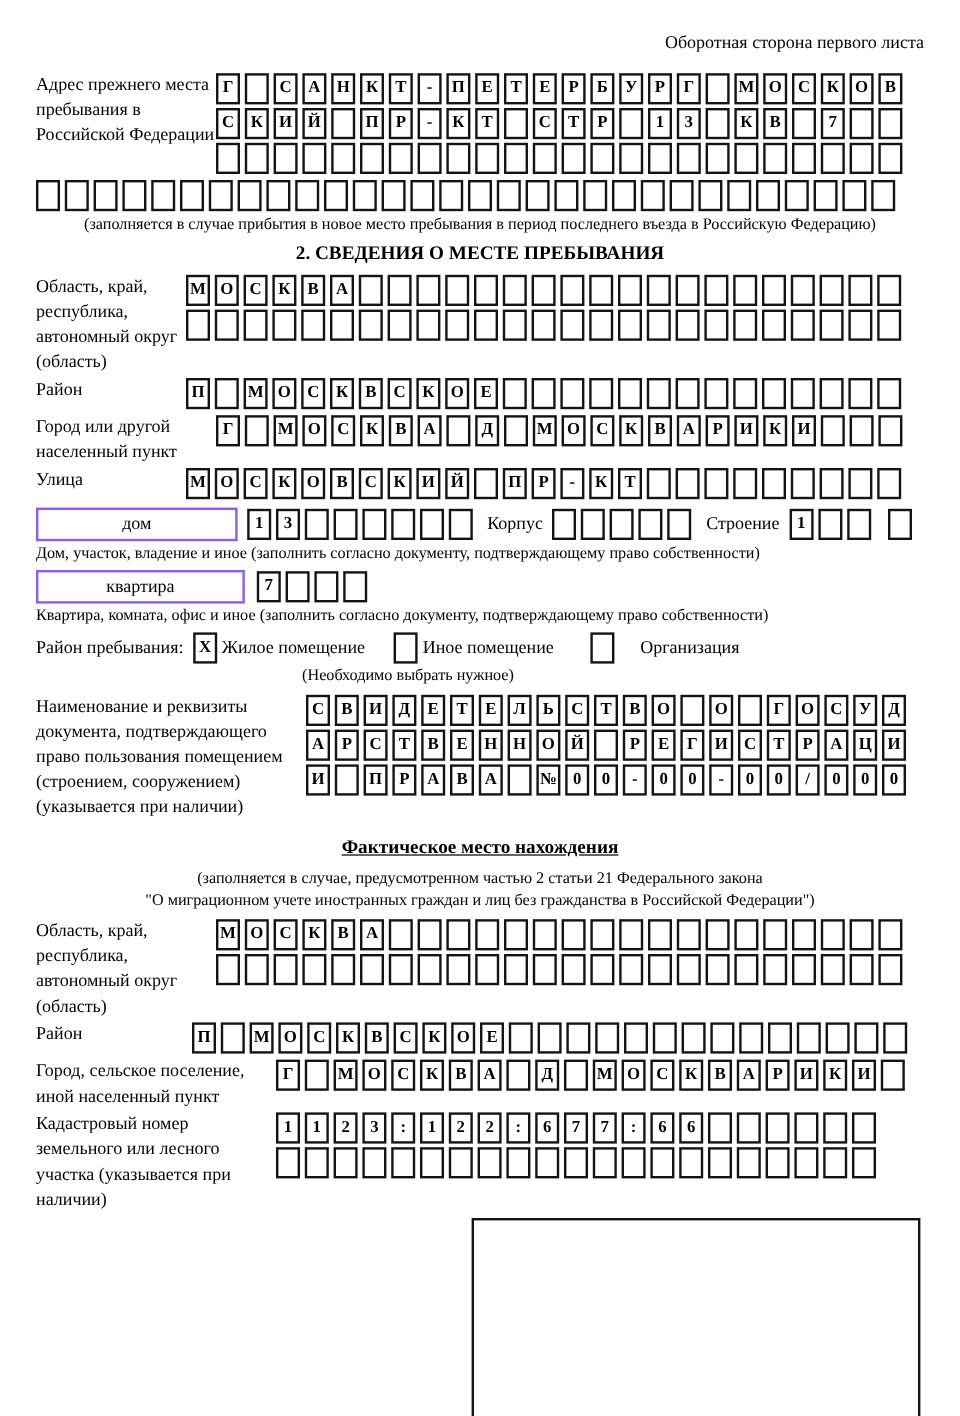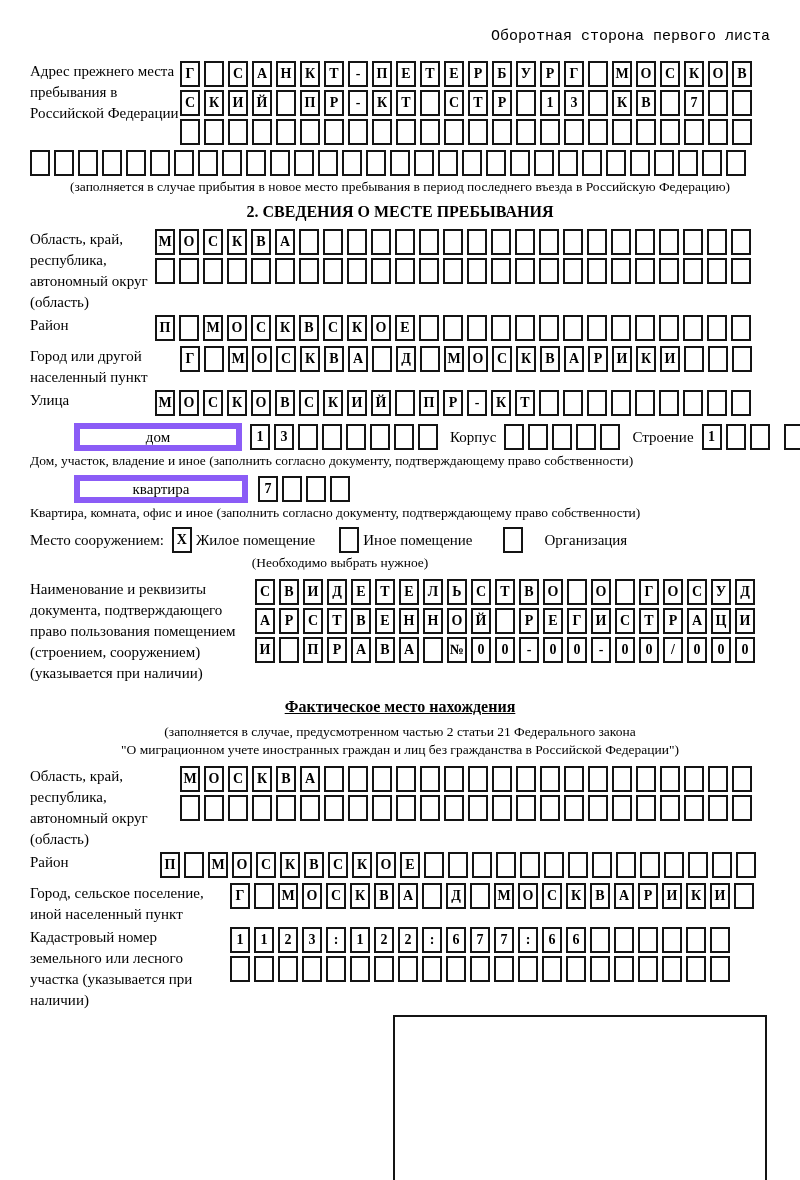--- a/index.html
+++ b/index.html
@@ -1,40 +1,40 @@
 <!DOCTYPE html>
 <html><head>
 <meta charset="utf-8">
 <style>
   html,body{margin:0;padding:0;background:#ffffff;color:#000;}
   body{width:800px;height:1180px;font-family:"Liberation Serif", serif;overflow:hidden;}
   .page{padding:6px 30px 0 30px;box-sizing:border-box;width:800px;}
-  .header-note{ text-align:right; font-size:15px; margin:22px 0 16px 0;font-family:Liberation Mono, monospace; }
+  .header-note{ text-align:right; font-size:15px; margin:22px 0 16px 0; }
 
   .frow{display:flex;align-items:flex-start;margin-bottom:2px;}
   .flabel{font-size:15px;line-height:1.4;}
   .w150{flex:0 0 150px;}
   .w125{flex:0 0 125px;}
   .w130{flex:0 0 130px;}
   .w200{flex:0 0 200px;}
   .rows-stack{display:flex;flex-direction:column;}
 
   .cells{display:flex;}
   .cell{
     width:20px;height:26px;box-sizing:border-box;
     border:2px solid #141414;margin-right:4px;
     display:flex;align-items:center;justify-content:center;
     font-size:14px;font-weight:bold;font-family:"Liberation Serif",serif;
     background:#fff;flex:0 0 auto;
   }
   .cellrow{margin-bottom:3px;}
   .wide-box{
-    box-sizing:border-box;border:6px solid #8b5cf6;height:28px;
+    box-sizing:border-box;border:2px solid #8b5cf6;height:28px;
     display:flex;align-items:center;justify-content:center;
-    font-size:15px;background:#fff;flex:0 0 auto;margin-left:44px;
+    font-size:15px;background:#fff;flex:0 0 auto;
   }
   .caption{font-size:13.5px;margin:2px 0 6px 0;}
   .center-note{font-size:13.5px;text-align:center;margin:2px 0 8px 0;}
   .sec-title{font-size:16px;font-weight:bold;text-align:center;margin:6px 0 8px 0;}
   .inline-label{font-size:15px;white-space:nowrap;text-align:center;}
   .gap8{width:8px;flex:0 0 8px;}
   .gap10{width:10px;flex:0 0 10px;}
   .stamp-box{
     box-sizing:border-box;border:2px solid #141414;background:#fff;
     width:374px;height:172px;margin-left:363px;margin-top:4px;
@@ -362,21 +362,21 @@
     <div class="cells">
         <span class="cell">7</span>
         <span class="cell"></span>
         <span class="cell"></span>
         <span class="cell"></span>
       </div>
   </div>
   <div class="caption">Квартира, комната, офис и иное (заполнить согласно документу, подтверждающему право собственности)</div>
 
   <div class="frow" style="align-items:center;margin-top:4px;">
-    <span class="inline-label">Место сооружением:</span>
+    <span class="inline-label">Район пребывания:</span>
     <div class="gap8"></div>
     <div class="cells">
         <span class="cell">X</span>
       </div>
     <span class="inline-label">Жилое помещение</span>
     <div style="width:24px;flex:0 0 24px;"></div>
     <div class="cells">
         <span class="cell"></span>
       </div>
     <span class="inline-label">Иное помещение</span>

